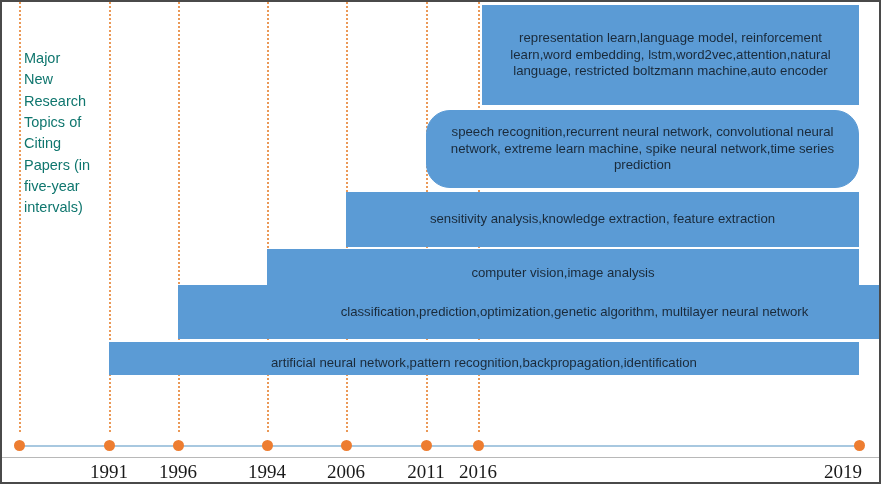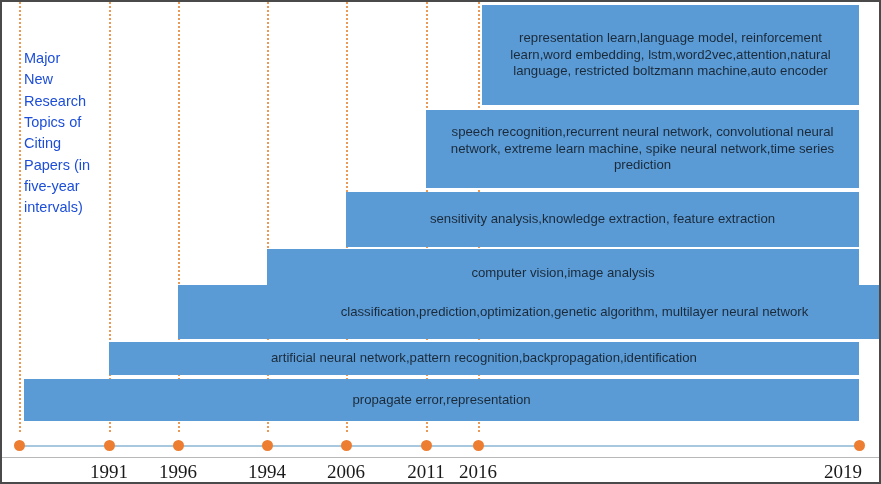--- a/index.html
+++ b/index.html
@@ -51,21 +51,21 @@
     display: block;
     width: 100%;
   }
   #chart-title {
     position: absolute;
     left: 22px;
     top: 46px;
     width: 78px;
     font-size: 14.5px;
     line-height: 1.47;
-    color: #1d4ed8;
+    color: #0f766e;
     white-space: pre-line;
   }
   #timeline-axis {
     position: absolute;
     left: 0;
     top: 430px;
     width: 881px;
     height: 28px;
   }
   #axis-line {
@@ -129,47 +129,44 @@
 five-year
 intervals)</div>
 
     <div class="topic-bar" style="left:480px; top:3px; width:377px; height:100px;">
       <span class="bar-text">representation learn,language model,
 reinforcement learn,word embedding,
 lstm,word2vec,attention,natural language,
 restricted boltzmann machine,auto encoder</span>
     </div>
 
-    <div class="topic-bar" style="left:424px; top:108px; width:433px; height:78px;">
+    <div class="topic-bar" style="left:424px; top:108px; width:433px; height:78px;border-radius:24px;">
       <span class="bar-text">speech recognition,recurrent neural network,
 convolutional neural network, extreme learn machine,
 spike neural network,time series prediction</span>
     </div>
 
     <div class="topic-bar" style="left:344px; top:190px; width:513px; height:55px;">
       <span class="bar-text">sensitivity analysis,knowledge extraction,
 feature extraction</span>
     </div>
 
     <div class="topic-bar" style="left:265px; top:247px; width:592px; height:48px;">
       <span class="bar-text">computer vision,image analysis</span>
     </div>
 
     <div class="topic-bar" style="left:176px; top:283px; width:793px; height:54px;">
       <span class="bar-text">classification,prediction,optimization,genetic algorithm,
 multilayer neural network</span>
     </div>
 
-    <div class="topic-bar" style="left:107px; top:340px; width:750px; height:33px;">
+    <div class="topic-bar" style="left:107px; top:340px; width:750px; height:33px;align-items:flex-end;">
       <span class="bar-text">artificial neural network,pattern recognition,backpropagation,identification</span>
     </div>
 
-    <div class="topic-bar" style="left:22px; top:377px; width:835px; height:42px;">
-      <span class="bar-text">propagate error,representation</span>
-    </div>
 
   </div>
 
   <div id="timeline-axis">
     <div id="axis-line"></div>
     <div class="axis-dot" style="left:17px;"></div>
     <div class="axis-dot" style="left:107px;"></div>
     <div class="axis-dot" style="left:176px;"></div>
     <div class="axis-dot" style="left:265px;"></div>
     <div class="axis-dot" style="left:344px;"></div>

